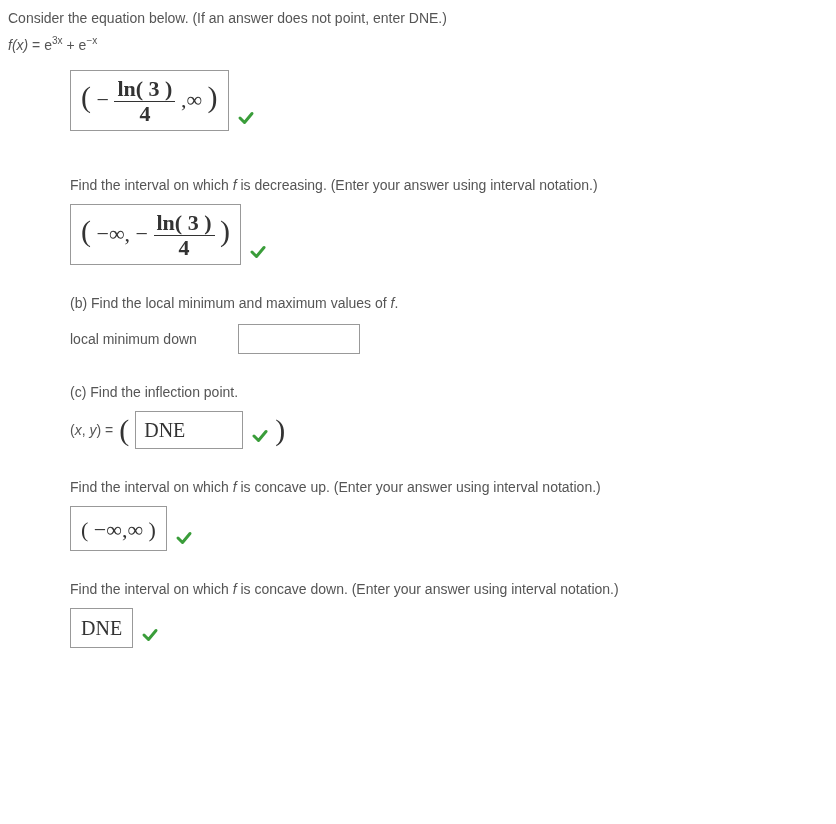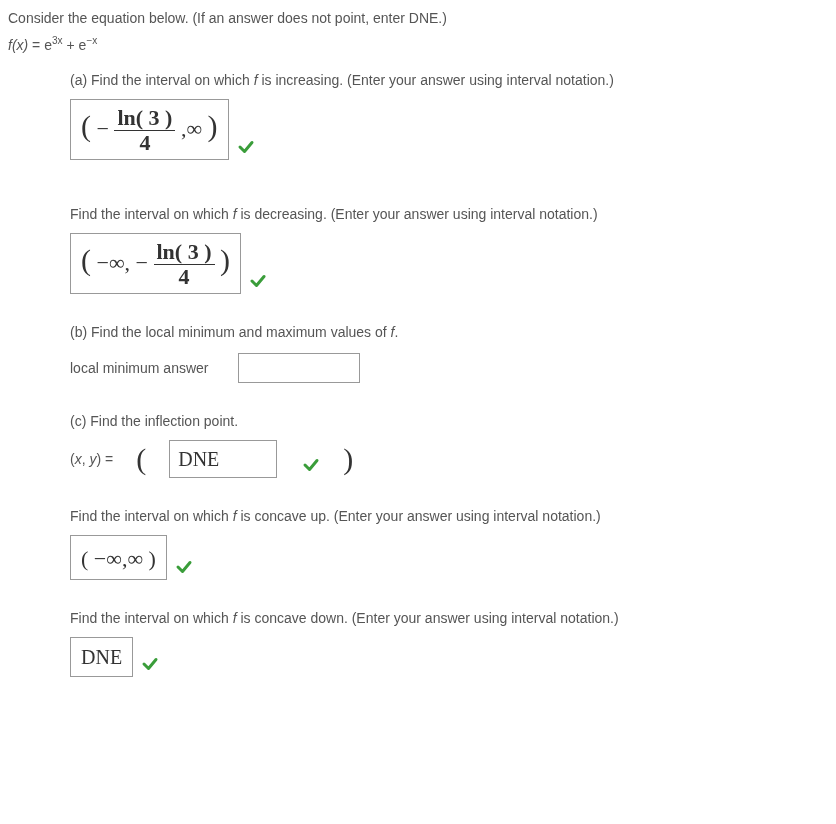--- a/index.html
+++ b/index.html
@@ -33,21 +33,21 @@
     width:18px; height:18px; display:inline-block;
     margin-left:2px; margin-bottom:4px;
   }
   .check svg, .cross svg { width:18px; height:18px; display:block; }
   .row-inline { display:flex; align-items:center; gap:8px; margin-top:10px; }
   .row-inline .label { min-width:160px; }
   .emptybox {
     display:inline-block; border:1px solid #999; width:120px; height:28px;
     vertical-align:middle;
   }
-  .xy-row { display:flex; align-items:center; gap:23px; margin-top:6px; }
+  .xy-row { display:flex; align-items:center; gap:6px; margin-top:6px; }
   .bigparen { font-family:"Times New Roman",serif; font-size:30px; line-height:1; color:#333; }
   .inputbox {
     border:1px solid #999; font-family:"Times New Roman",serif; font-size:20px;
     padding:3px 8px; color:#333; min-width:90px; display:inline-block;
   }
   
   .frac { display:inline-block; vertical-align:middle; text-align:center; line-height:1.1;font-weight:bold; }
   .frac .num { display:block; border-bottom:1px solid #333; padding:0 3px; }
   .frac .den { display:block; padding:0 3px; }
   .serif { font-family:"Times New Roman",serif; }
@@ -56,23 +56,20 @@
 </head>
 <body>
 
 <div class="intro">Consider the equation below. (If an answer does not point, enter DNE.)</div>
 
 <div class="fx">
   <span>f(x)</span><span class="eq"> = </span><span class="eq">e</span><span class="sup">3x</span><span class="eq"> + </span><span class="eq">e</span><span class="sup">−x</span>
 </div>
 
 <div class="section">
-  <div class="prompt">
-    (a) Find the interval on which <span class="it">f</span> is increasing. (Enter your answer using interval notation.)
-  </div>
   <div class="answer-row">
     <div class="answerbox serif">
       <span class="bigparen">(</span>
       <span>−</span>
       <span class="frac">
         <span class="num">ln( 3 )</span>
         <span class="den">4</span>
       </span>
       <span>,∞</span>
       <span class="bigparen">)</span>
@@ -105,21 +102,21 @@
         </svg>
     </span>
   </div>
 </div>
 
 <div class="section" style="margin-top:28px;">
   <div class="prompt">
     (b) Find the local minimum and maximum values of <span class="it">f</span>.
   </div>
   <div class="row-inline">
-    <div class="label">local minimum answer</div>
+    <div class="label">local minimum down</div>
     <div class="emptybox"></div>
   </div>
 </div>
 
 <div class="section" style="margin-top:28px;">
   <div class="prompt">(c) Find the inflection point.</div>
   <div class="xy-row">
     <span>(<span class="it">x</span>, <span class="it">y</span>) = </span>
     <span class="bigparen serif">(</span>
     <span class="inputbox">DNE</span>

